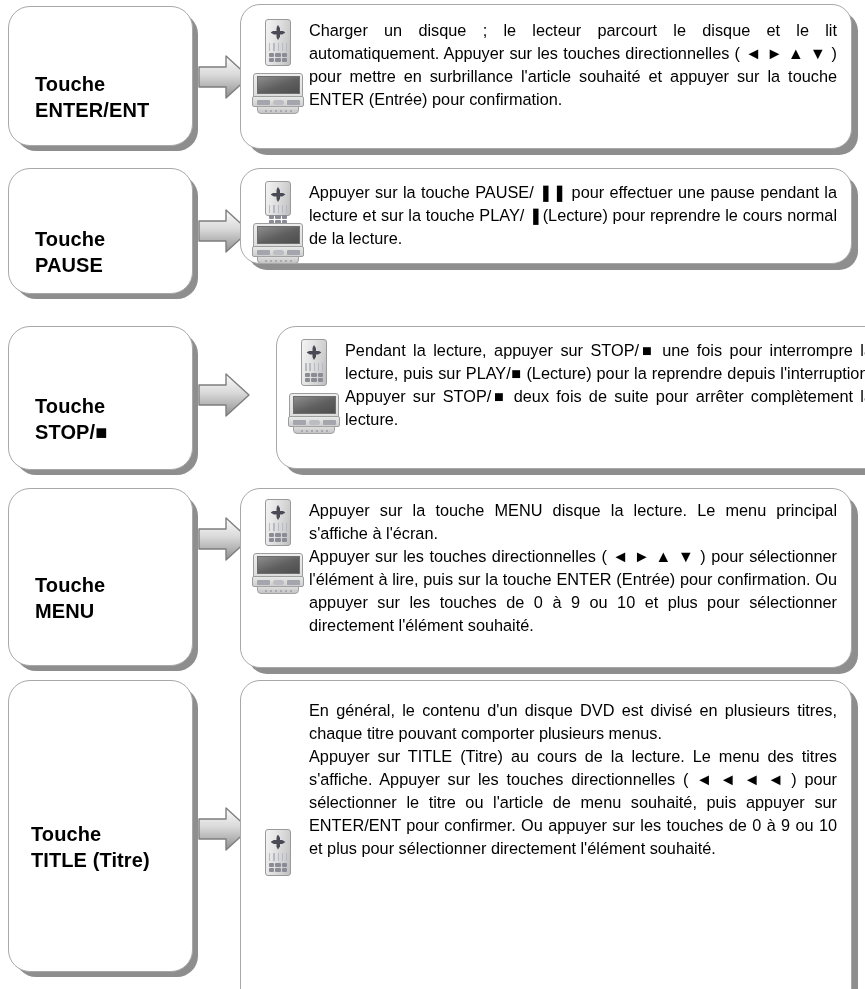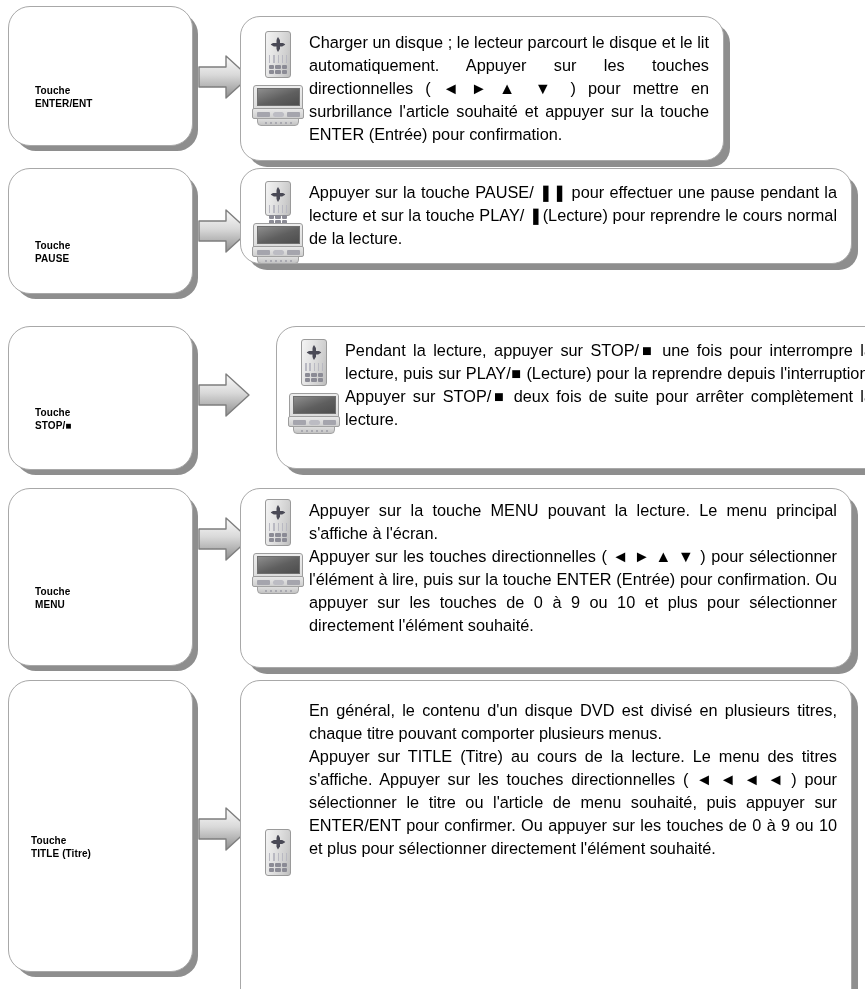--- a/index.html
+++ b/index.html
@@ -25,21 +25,21 @@
     border:1.6px solid #a8a8a8;
     border-radius:22px;
     box-sizing:border-box;
     box-shadow:6px 6px 0 -1px #8e8e8e;
     display:flex;
     align-items:center;
   }
   .keybox-label{
     padding-left:26px;
     font-weight:bold;
-    font-size:10px;
+    font-size:20px;
     line-height:1.32;
     letter-spacing:.1px;
     white-space:pre-line;
     color:#000;
     margin-top:42px;
   }
   .keybox-label.indent{padding-left:22px;}
 
   
   .arrow{
@@ -169,21 +169,21 @@
           <linearGradient id="ag1" x1="0" y1="0" x2="0" y2="1">
             <stop offset="0" stop-color="#fbfbfb"></stop>
             <stop offset="0.45" stop-color="#d9d9d9"></stop>
             <stop offset="1" stop-color="#8f8f8f"></stop>
           </linearGradient>
         </defs>
         <path d="M3 15 L30 15 L30 4 L53 25 L30 46 L30 35 L3 35 Z" fill="url(#ag1)" stroke="#7e7e7e" stroke-width="1.4" stroke-linejoin="round"></path>
       </svg>
     </div>
 
-    <div class="cbox" style="left:240px;top:16px;width:484px;height:145px;">
+    <div class="cbox" style="left:240px;top:4px;width:612px;height:145px;">
       <div class="cbox-inner" style="padding:14px 0 10px 6px;">
         <div class="icons top">
           <div class="remote">
             <div class="body"></div>
               <div class="pad"></div>
               <div class="slid"></div>
             <div class="btns">
                 <i></i>
                 <i></i>
                 <i></i>
@@ -335,21 +335,21 @@
               <div class="screen"></div>
             <div class="base">
                 <i class="l"></i>
                 <i class="c"></i>
                 <i class="r"></i>
               </div>
             <div class="foot"></div>
           </div>
         </div>
         <div class="txt">
-          <p>Appuyer sur la touche MENU pouvant la lecture. Le menu principal s'affiche à l'écran.</p>
+          <p>Appuyer sur la touche MENU disque la lecture. Le menu principal s'affiche à l'écran.</p>
           <p>Appuyer sur les touches directionnelles ( ◄ ► ▲ ▼ ) pour sélectionner l'élément à lire, puis sur la touche ENTER (Entrée) pour confirmation. Ou appuyer sur les touches de 0 à 9 ou 10 et plus pour sélectionner directement l'élément souhaité.</p>
         </div>
       </div>
     </div>
   </div>
 
   <div class="row" style="top:676px;height:313px;">
     <div class="keybox" style="top:4px;height:292px;width:185px;">
       <div class="keybox-label indent">Touche
 TITLE (Titre)</div>

